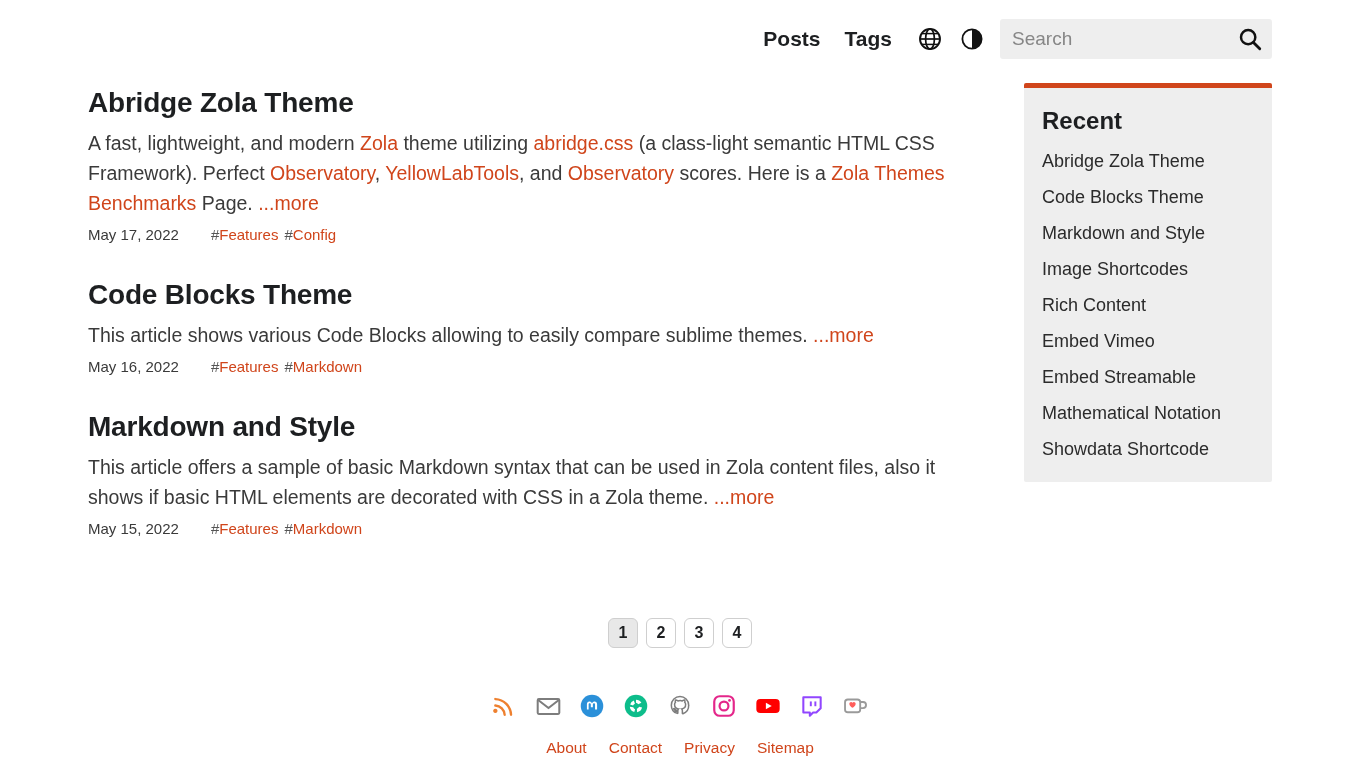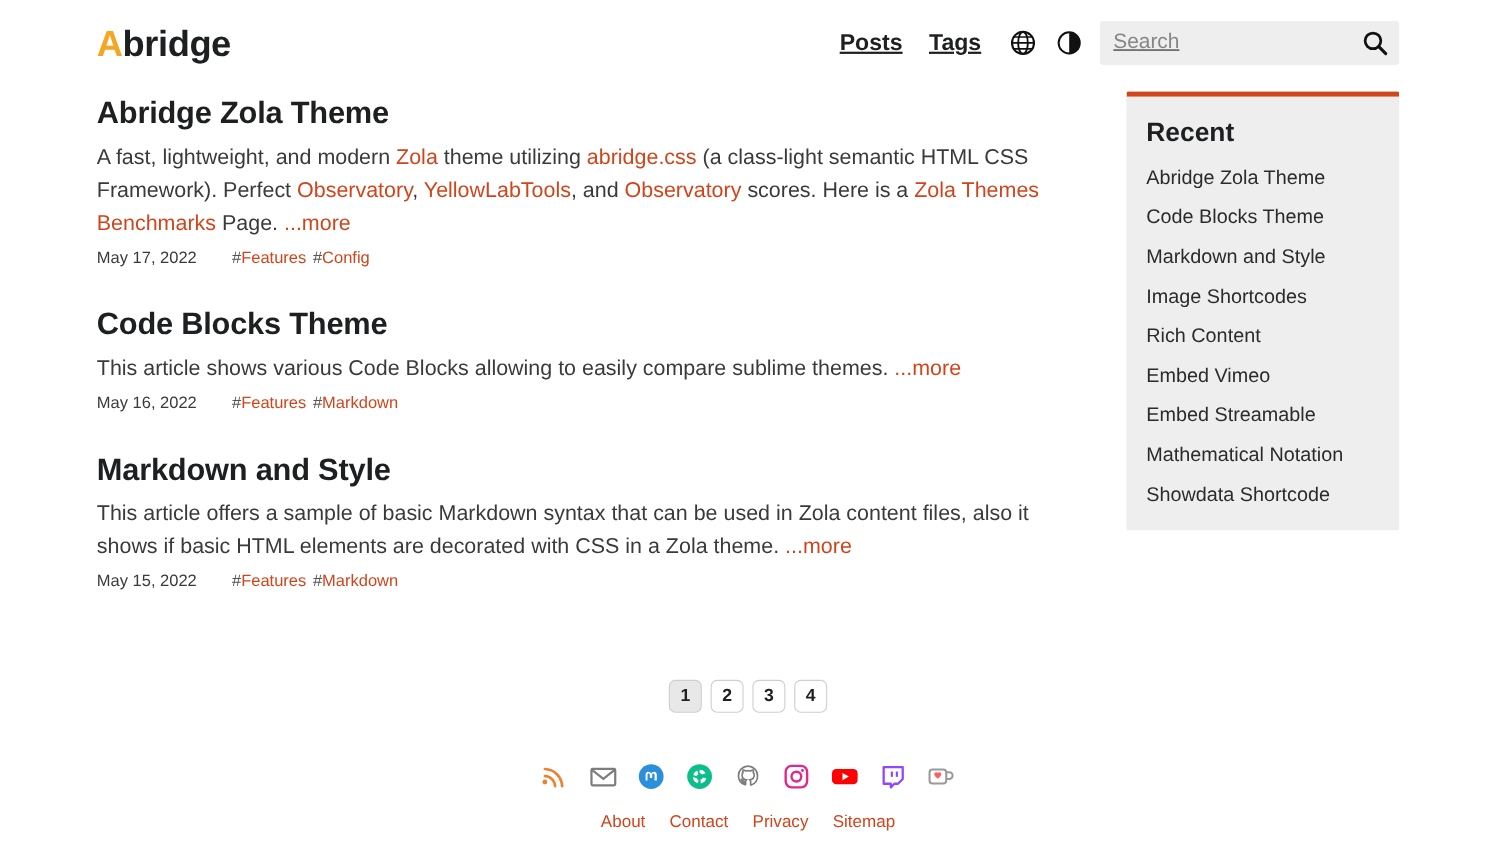--- a/index.html
+++ b/index.html
@@ -21,21 +21,21 @@
   .logo {
     position: absolute; left: 88px; top: 20px;
     font-size: 33px; font-weight: bold; letter-spacing: -0.4px;
     color: #1d1f21; text-decoration: none; line-height: 40px;
     white-space: nowrap;
   }
   .logo .accent { color: #f5a623; }
 
   .nav-right {
     position: absolute; right: 88px; top: 18px;
-    display: flex; align-items: center; gap: 0; text-decoration: underline;
+    display: flex; align-items: center; gap: 0;
   }
   .nav-link {
     font-size: 21px; font-weight: bold; color: #1d1f21;
     text-decoration: none; margin-right: 24px; line-height: 42px;
   }
   .icon-btn {
     display: inline-flex; align-items: center; justify-content: center;
     width: 28px; height: 42px; margin-right: 14px; cursor: pointer;
   }
   .icon-btn svg { display: block; }
@@ -139,23 +139,20 @@
   .footer-link {
     font-size: 15.5px; color: #d0451b; text-decoration: none; font-weight: normal;
   }
 </style>
 </head>
 <body>
 
 <div class="page">
 
   <header class="site-header">
-    <a class="logo" href="#">
-      <span class="accent">A</span><span>bridge</span>
-    </a>
 
     <nav class="nav-right">
       <a class="nav-link" href="#">Posts</a>
       <a class="nav-link" href="#">Tags</a>
 
       <span class="icon-btn">
         <svg width="24" height="24" viewBox="0 0 24 24" aria-hidden="true">
           <circle cx="12" cy="12" r="10" fill="none" stroke="#111" stroke-width="1.9"></circle>
           <ellipse cx="12" cy="12" rx="4.4" ry="10" fill="none" stroke="#111" stroke-width="1.7"></ellipse>
           <line x1="2" y1="12" x2="22" y2="12" stroke="#111" stroke-width="1.7"></line>

